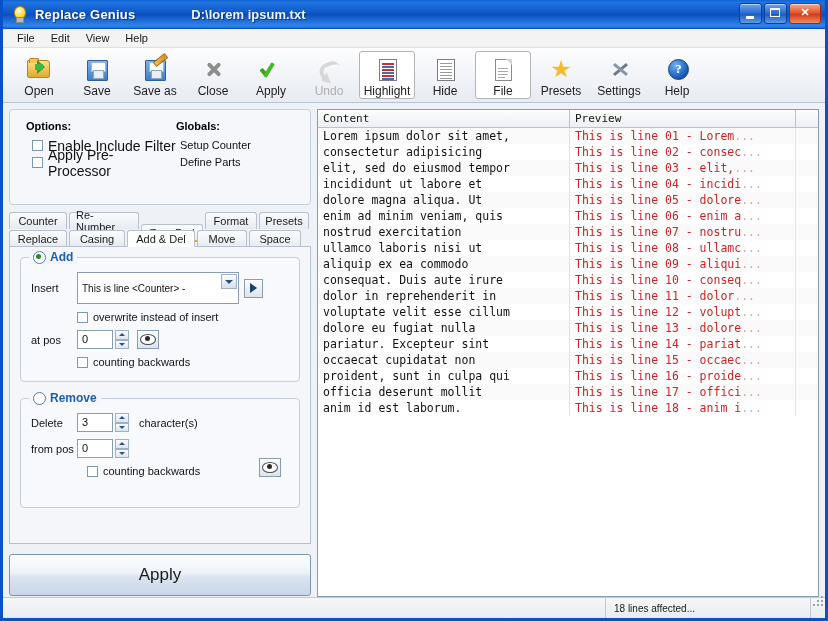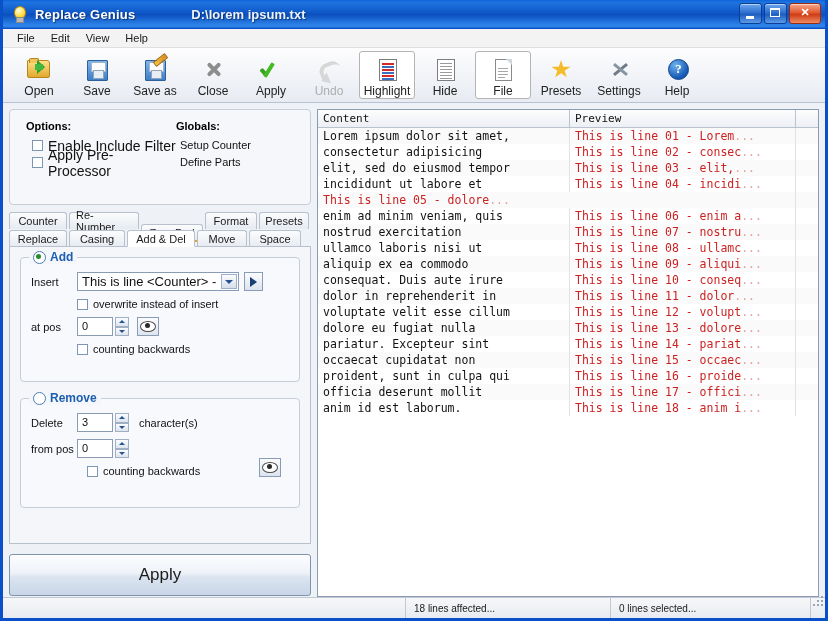--- a/index.html
+++ b/index.html
@@ -169,22 +169,22 @@
     position:absolute;top:-8px;left:8px;background:#f4f6fa;padding:0 4px;
     display:flex;align-items:center;font-weight:bold;color:#1c5fb0;font-size:12px;
   }
   .radio{
     width:11px;height:11px;border-radius:50%;border:1px solid #4a7fb5;background:#fff;margin-right:4px;position:relative;
   }
   .radio.on:after{content:"";position:absolute;left:2px;top:2px;width:5px;height:5px;border-radius:50%;background:#2a8a2a;}
   .frow{display:flex;align-items:center;margin-bottom:7px;}
   .flabel{font-size:11px;color:#111;width:46px;flex:0 0 46px;}
   .combo{
-    height:19px;border:1px solid #8a9cb5;background:#fff;display:flex;align-items:center;
-    box-sizing:border-box;font-size:13px;color:#111;padding-left:4px;width:162px;position:relative;
+    height:32px;border:1px solid #8a9cb5;background:#fff;display:flex;align-items:center;
+    box-sizing:border-box;font-size:10px;color:#111;padding-left:4px;width:162px;position:relative;
   }
   .combo .arrowbtn{
     position:absolute;right:1px;top:1px;width:16px;height:15px;
     background:linear-gradient(to bottom,#fbfcfe,#d7dfeb);border:1px solid #9fb0c6;box-sizing:border-box;
     display:flex;align-items:center;justify-content:center;
   }
   .chev{width:0;height:0;border-left:4px solid transparent;border-right:4px solid transparent;border-top:4px solid #26528f;}
   .gobtn{
     width:19px;height:19px;margin-left:5px;box-sizing:border-box;
     background:linear-gradient(to bottom,#fbfcfe,#dde4ee);border:1px solid #8a9cb5;
@@ -574,20 +574,21 @@
               <div class="lcell c1">elit, sed do eiusmod tempor</div>
               <div class="lcell c2">This is line 03 - elit,<span class="ell"> ...</span></div>
               <div class="lcell c3"></div>
             </div>
             <div class="lrow">
               <div class="lcell c1">incididunt ut labore et</div>
               <div class="lcell c2">This is line 04 - incidi<span class="ell"> ...</span></div>
               <div class="lcell c3"></div>
             </div>
             <div class="lrow">
+              <div class="lcell c1">dolore magna aliqua. Ut</div>
               <div class="lcell c2">This is line 05 - dolore<span class="ell"> ...</span></div>
               <div class="lcell c3"></div>
             </div>
             <div class="lrow">
               <div class="lcell c1">enim ad minim veniam, quis</div>
               <div class="lcell c2">This is line 06 - enim a<span class="ell"> ...</span></div>
               <div class="lcell c3"></div>
             </div>
             <div class="lrow">
               <div class="lcell c1">nostrud exercitation</div>
@@ -650,21 +651,20 @@
               <div class="lcell c3"></div>
             </div>
           </div>
       </div>
     </div>
   </div>
 
   <div class="statusbar">
     <div class="sbseg s1"></div>
     <div class="sbseg s2">18 lines affected...</div>
-    <div class="sbseg s3">0 lines selected...</div>
     <div class="grip">
       <i style="right:2px;bottom:2px"></i>
         <i style="right:6px;bottom:2px"></i>
         <i style="right:10px;bottom:2px"></i>
       <i style="right:2px;bottom:6px"></i>
         <i style="right:6px;bottom:6px"></i>
       <i style="right:2px;bottom:10px"></i>
     </div>
   </div>
 

